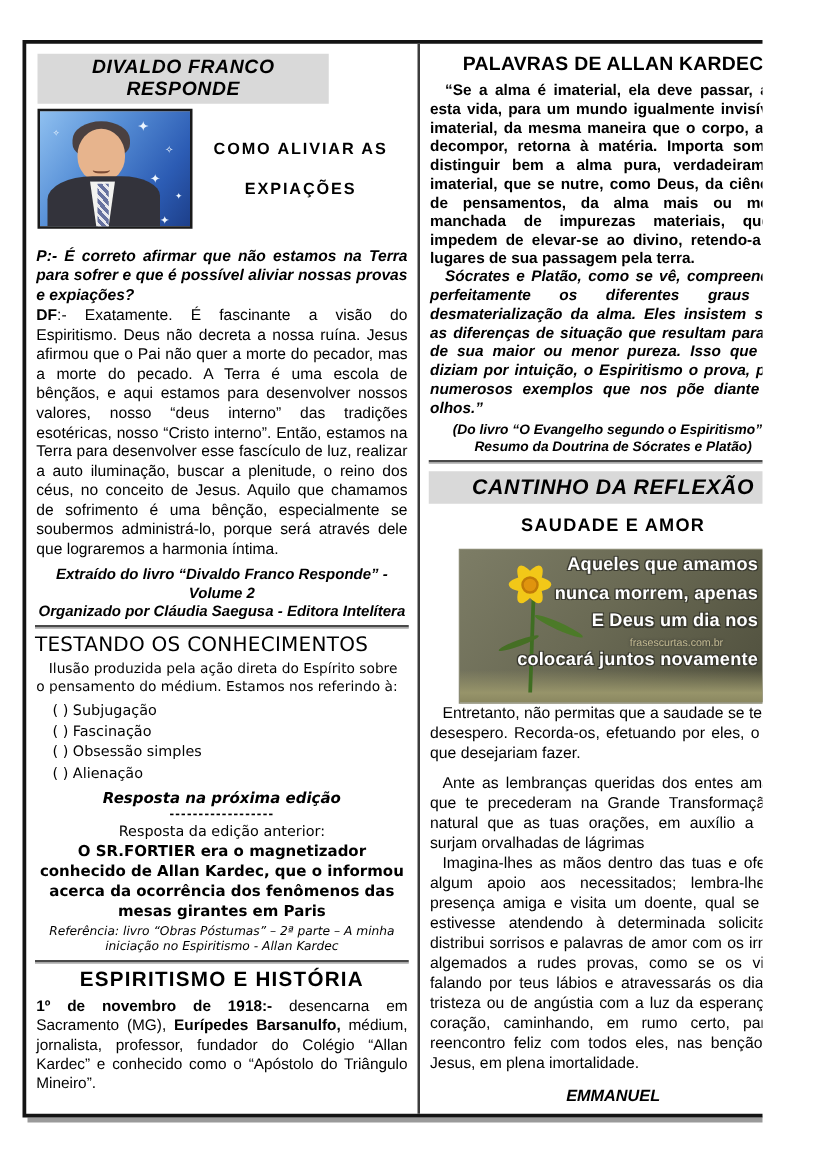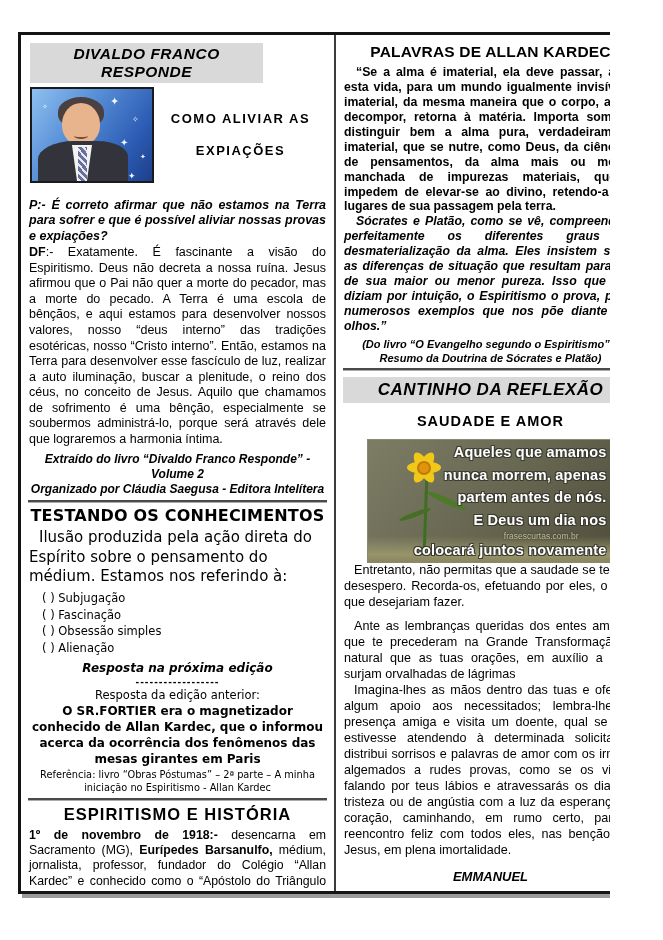--- a/index.html
+++ b/index.html
@@ -39,28 +39,28 @@
   .como-aliviar { flex:1; text-align:center; padding-top:24px; }
   .como-line { font-weight:bold; font-size:13px; letter-spacing:1.5px; margin-bottom:17px; }
 
   .q-text { font-weight:bold; font-style:italic; font-size:12.5px; line-height:1.23; text-align:justify; margin:15px 1px 0 1px; }
   .a-text { font-size:12.5px; line-height:1.245; text-align:justify; margin:1px 1px 0 1px; }
   .a-text b { font-weight:bold; }
   .src-line { text-align:center; font-weight:bold; font-style:italic; font-size:12px; line-height:1.25; }
   .src-wrap { margin:5px 0 3px 0; }
 
   
-  .testing-title { text-align:center; font-weight:bold; font-size:16px; font-family:"DejaVu Sans", sans-serif; margin:3px 0 3px 0; letter-spacing:.2px; }
-  .testing-intro { font-family:"DejaVu Sans", sans-serif; font-size:15px; line-height:1.3; margin:0 0 3px 1px; text-indent:10px; }
+  .testing-title { text-align:left; font-weight:normal; font-size:16px; font-family:"DejaVu Sans", sans-serif; margin:3px 0 3px 0; letter-spacing:.2px; }
+  .testing-intro { font-family:"DejaVu Sans", sans-serif; font-size:11px; line-height:1.3; margin:0 0 3px 1px; text-indent:10px; }
   .testing-opt { font-family:"DejaVu Sans", sans-serif; font-size:11.5px; line-height:1.45; margin-left:14px; }
   .next-answer { text-align:center; font-weight:bold; font-style:italic; font-family:"DejaVu Sans", sans-serif; font-size:12px; margin-top:4px; }
   .dashes { text-align:center; font-weight:bold; font-size:11px; letter-spacing:1px; line-height:1.1; }
   .prev-label { text-align:center; font-family:"DejaVu Sans", sans-serif; font-size:11.5px; margin-top:1px; }
   .prev-answer { text-align:center; font-weight:bold; font-family:"DejaVu Sans", sans-serif; font-size:12px; line-height:1.35; margin:1px 0; }
-  .reference { text-align:center; font-family:"DejaVu Sans", sans-serif; font-size:9.8px; line-height:1.3; margin:2px 0 3px 0; }
+  .reference { text-align:center; font-style:italic; font-family:"DejaVu Sans", sans-serif; font-size:9.8px; line-height:1.3; margin:2px 0 3px 0; }
 
   
   .history-title { text-align:center; font-weight:bold; font-size:16.5px; letter-spacing:1px; margin:4px 0 4px 0; }
   .hist-para { font-size:12.3px; line-height:1.24; text-align:justify; margin:0 1px 6px 1px; }
   .hist-para b { font-weight:bold; }
 
   
   .kardec-title { text-align:center; font-weight:bold; font-size:15.5px; margin:4px 0 4px 0; letter-spacing:.2px; }
   .kardec-p1 { font-weight:bold; font-size:12.3px; line-height:1.215; text-align:justify; margin:0 1px; }
   .kardec-p1 .indent, .kardec-p2 .indent { display:inline-block; width:12px; }
@@ -172,21 +172,20 @@
         <div class="leaf2"></div>
         <div class="flower-head">
           <div class="petal"></div>
           <div class="petal p2"></div>
           <div class="petal p3"></div>
           <div class="fl-center"></div>
         </div>
         <div class="fl-text">
           <div class="fl-line">Aqueles que amamos</div>
           <div class="fl-line">nunca morrem, apenas</div>
-          <div class="fl-line">partem antes de nós.</div>
           <div class="fl-line">E Deus um dia nos</div>
           <div class="fl-watermark">frasescurtas.com.br</div>
           <div class="fl-line">colocará juntos novamente</div>
         </div>
       </div>
 
       <p class="refl-para">Entretanto, não permitas que a saudade se te faça desespero. Recorda-os, efetuando por eles, o bem que desejariam fazer.</p>
       <p class="refl-para first">Ante as lembranças queridas dos entes amados que te precederam na Grande Transformação, é natural que as tuas orações, em auxílio a eles, surjam orvalhadas de lágrimas</p>
       <p class="refl-para">Imagina-lhes as mãos dentro das tuas e oferece algum apoio aos necessitados; lembra-lhes a presença amiga e visita um doente, qual se lhes estivesse atendendo à determinada solicitação; distribui sorrisos e palavras de amor com os irmãos algemados a rudes provas, como se os visses falando por teus lábios e atravessarás os dias de tristeza ou de angústia com a luz da esperança no coração, caminhando, em rumo certo, para o reencontro feliz com todos eles, nas bençãos de Jesus, em plena imortalidade.</p>
 

